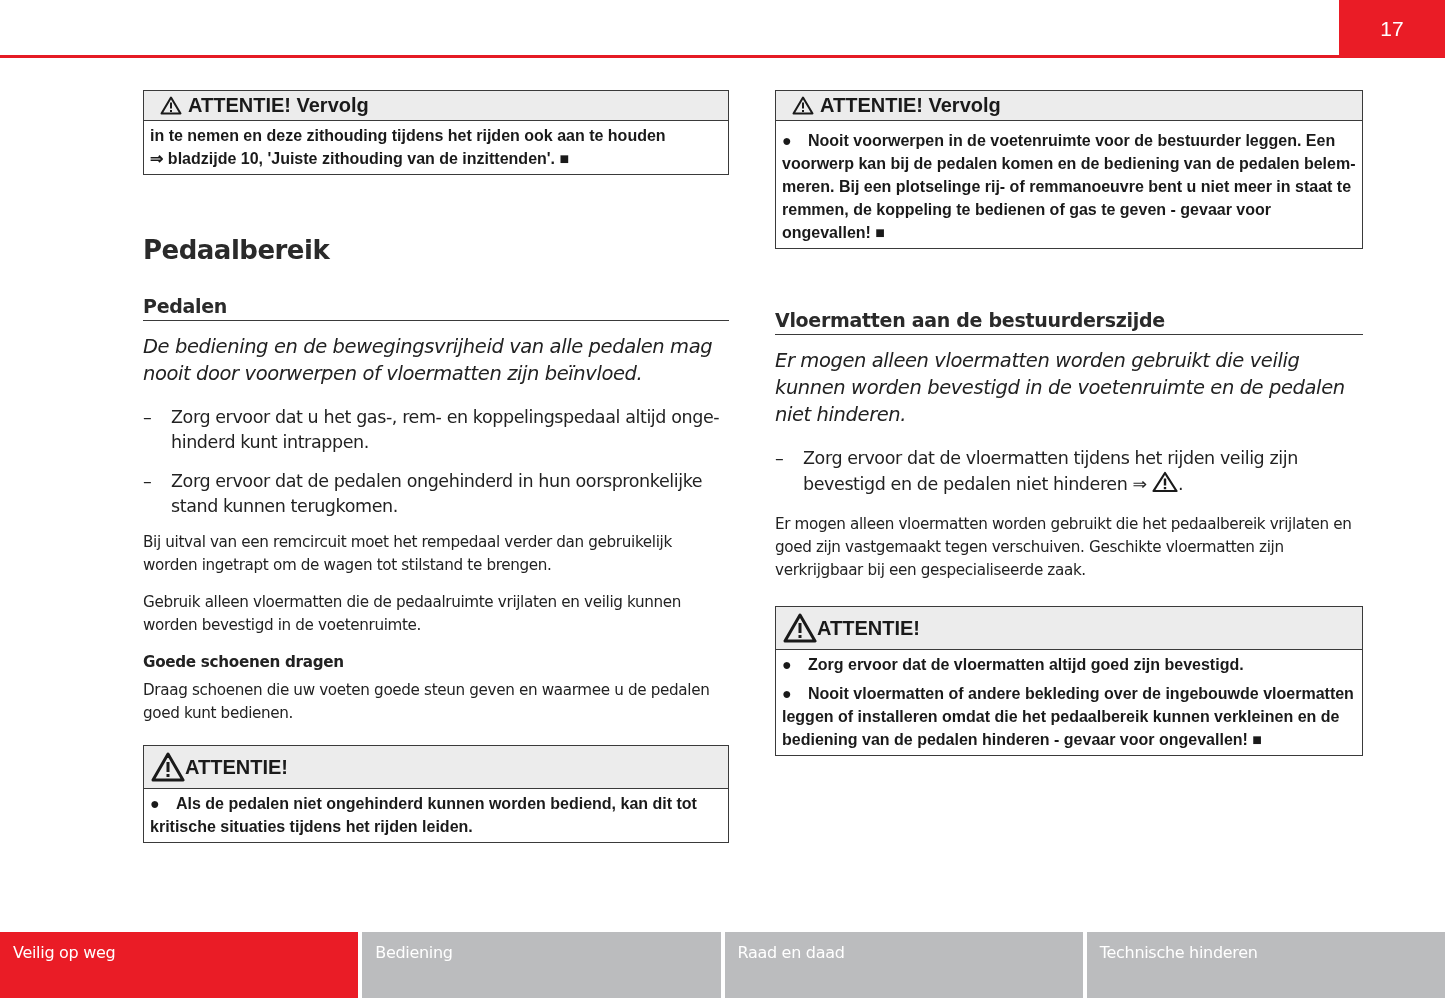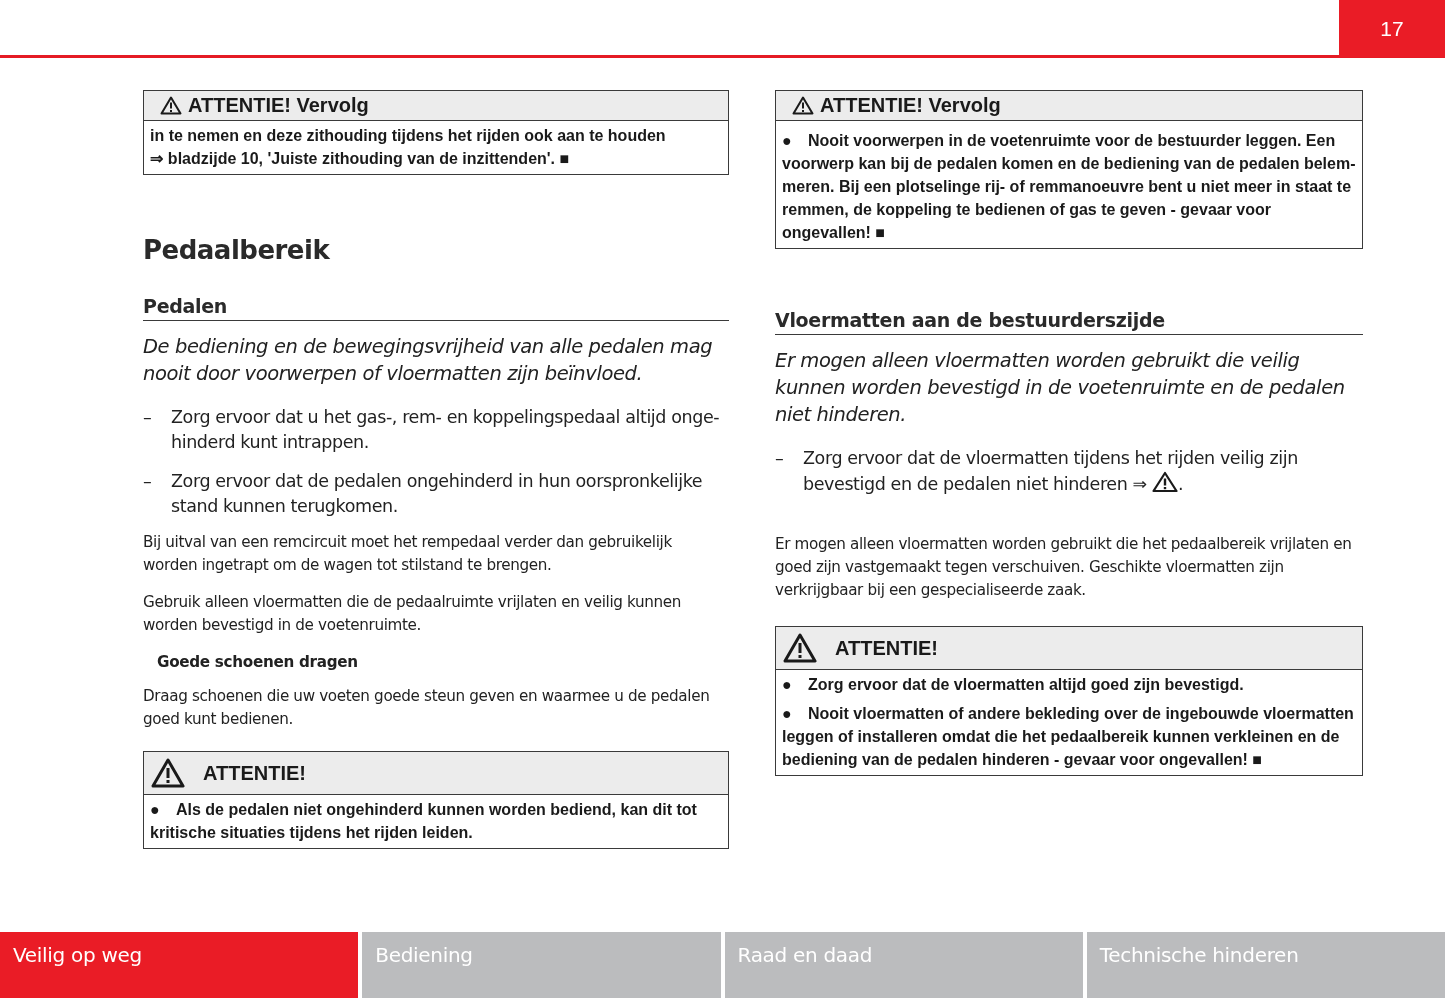--- a/index.html
+++ b/index.html
@@ -16,21 +16,21 @@
   .col { position: absolute; }
   .col-left { left: 143px; top: 90px; width: 586px; }
   .col-right { left: 775px; top: 90px; width: 588px; }
 
   .warn { border: 1.5px solid #3a3a3a; background: #fff; }
   .warn-head {
     background: #ececec; border-bottom: 1.5px solid #3a3a3a;
     display: flex; align-items: center; gap: 6px; padding: 3px 16px;
     font-family: "Liberation Sans", sans-serif; font-weight: bold; font-size: 20px; color: #1a1a1a;
   }
-  .warn-head.big { font-size: 20px; padding: 6px 7px; gap: 18px; }
+  .warn-head.big { font-size: 20px; padding: 6px 7px; gap: 0; }
   .warn-body {
     padding: 3px 6px 4px 6px; font-family: "Liberation Sans", sans-serif; font-weight: bold;
     font-size: 16px; line-height: 23px; color: #1a1a1a;
   }
   .warn-body p { margin: 0; }
   .warn-body p + p { margin-top: 6px; }
   .bullet { display: inline-block; width: 26px; }
   .tri { display: inline-block; }
 
   h1.section {
@@ -49,27 +49,27 @@
     display: flex; font-family: "DejaVu Sans", sans-serif; font-size: 17.5px; line-height: 25px;
     color: #222; letter-spacing: -0.4px;
   }
   .dash-item .dash { width: 28px; flex: none; }
   .para {
     font-family: "DejaVu Sans", sans-serif; font-size: 15.2px; line-height: 23px; color: #222;
     margin: 0; letter-spacing: -0.35px;
   }
   .para-head {
     font-family: "DejaVu Sans", sans-serif; font-weight: bold; font-size: 15.2px; color: #222;
-    margin: 14px; letter-spacing: -0.3px;
+    margin: 0; letter-spacing: -0.3px;
   }
 
   .navbar { position: absolute; left: 0; top: 932px; width: 1445px; height: 66px; display: flex; gap: 4px; }
   .navtab {
     flex: 1; background: #bbbcbe; color: #fff; font-family: "DejaVu Sans", sans-serif;
-    font-size: 20px; padding: 11px 0 0 13px; box-sizing: border-box; letter-spacing: -0.3px; cursor: pointer;
+    font-size: 16px; padding: 11px 0 0 13px; box-sizing: border-box; letter-spacing: -0.3px; cursor: pointer;
   }
   .navtab.active { background: #ea1c26; }
 </style>
 </head>
 <body>
 
 <div class="topline"></div>
 <div class="pagenum">17</div>
 
 <div class="col col-left">
@@ -148,21 +148,21 @@
   <div class="dash-item" style="margin-top:18px">
     <span class="dash">–</span>
     <span><span>Zorg ervoor dat de vloermatten tijdens het rijden veilig zijn bevestigd en de pedalen niet hinderen ⇒</span>
       <svg class="tri" width="26" height="22" viewBox="0 0 26 22" style="vertical-align:-3px">
         <path d="M13 2 L24.5 20 L1.5 20 Z" fill="none" stroke="#1a1a1a" stroke-width="2.2" stroke-linejoin="round"></path>
         <rect x="11.8" y="7.5" width="2.4" height="7" fill="#1a1a1a"></rect>
           <rect x="11.8" y="16" width="2.4" height="2.2" fill="#1a1a1a"></rect>
       </svg><span>.</span></span>
   </div>
 
-  <p class="para" style="margin-top:36px">Er mogen alleen vloermatten worden gebruikt die het pedaalbereik vrijlaten en goed zijn vastgemaakt tegen verschuiven. Geschikte vloermatten zijn verkrijgbaar bij een gespecialiseerde zaak.</p>
+  <p class="para" style="margin-top:16px">Er mogen alleen vloermatten worden gebruikt die het pedaalbereik vrijlaten en goed zijn vastgemaakt tegen verschuiven. Geschikte vloermatten zijn verkrijgbaar bij een gespecialiseerde zaak.</p>
 
   <div class="warn" style="margin-top:24px">
     <div class="warn-head big">
       <svg class="tri" width="34" height="30" viewBox="0 0 34 30">
         <path d="M17 2 L32 28 L2 28 Z" fill="none" stroke="#1a1a1a" stroke-width="3" stroke-linejoin="round"></path>
         <rect x="15.5" y="10" width="3" height="10" fill="#1a1a1a"></rect>
           <rect x="15.5" y="22" width="3" height="3" fill="#1a1a1a"></rect>
       </svg>
       <span>ATTENTIE!</span>
     </div>

